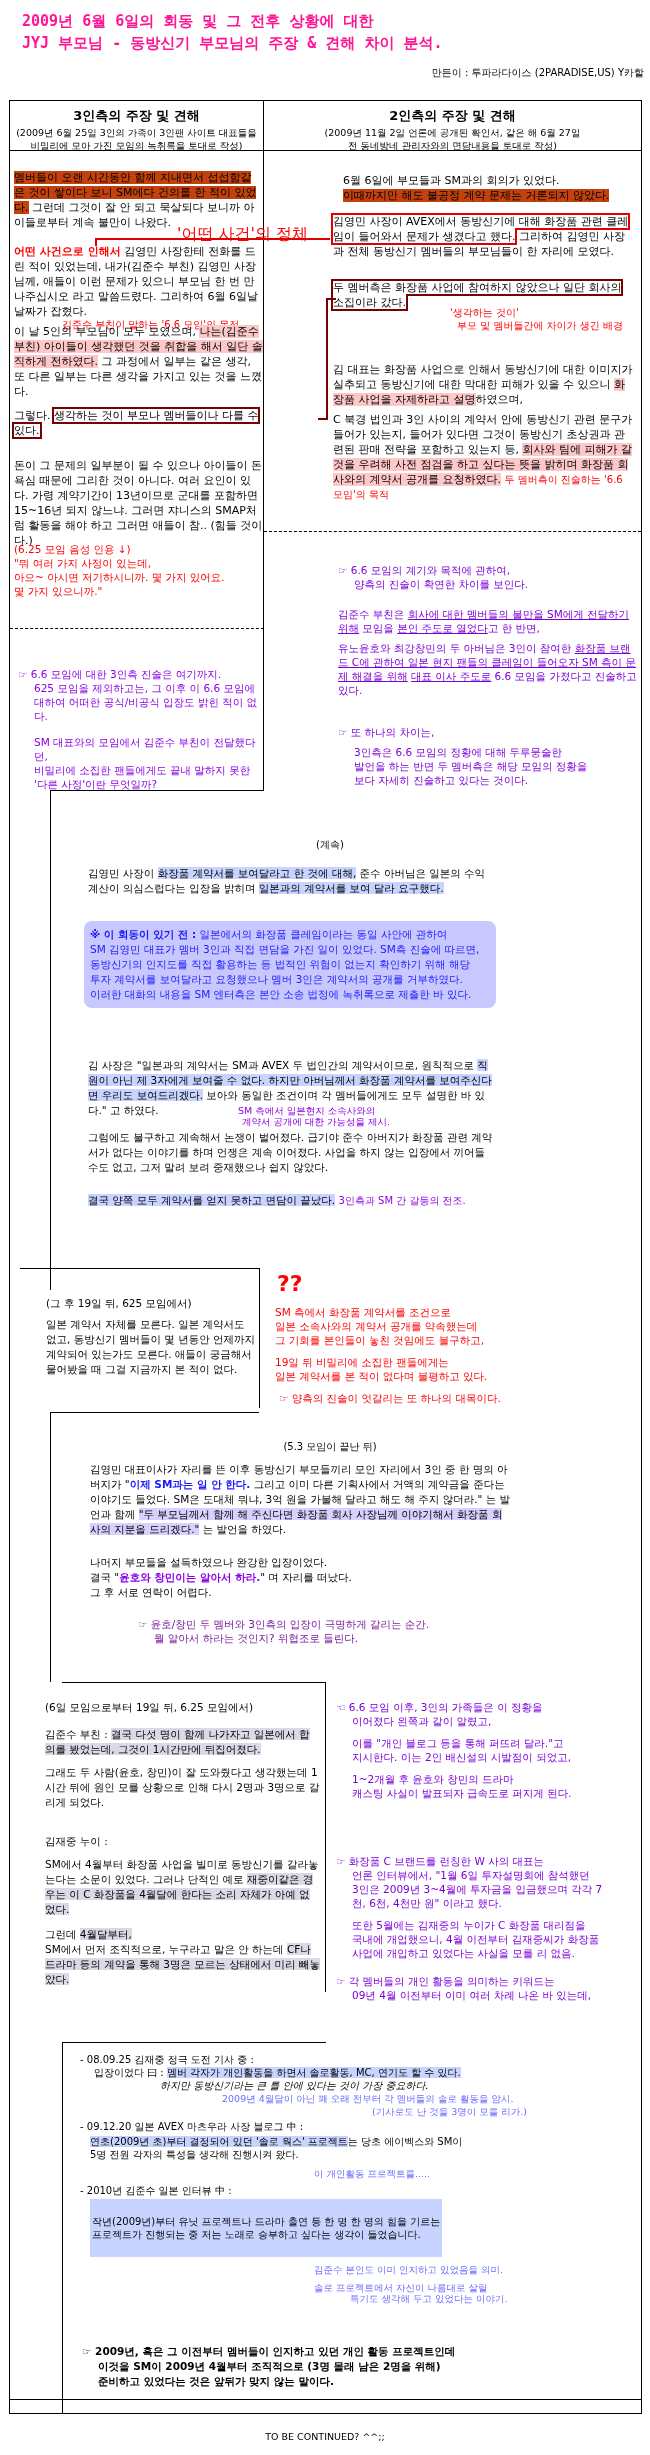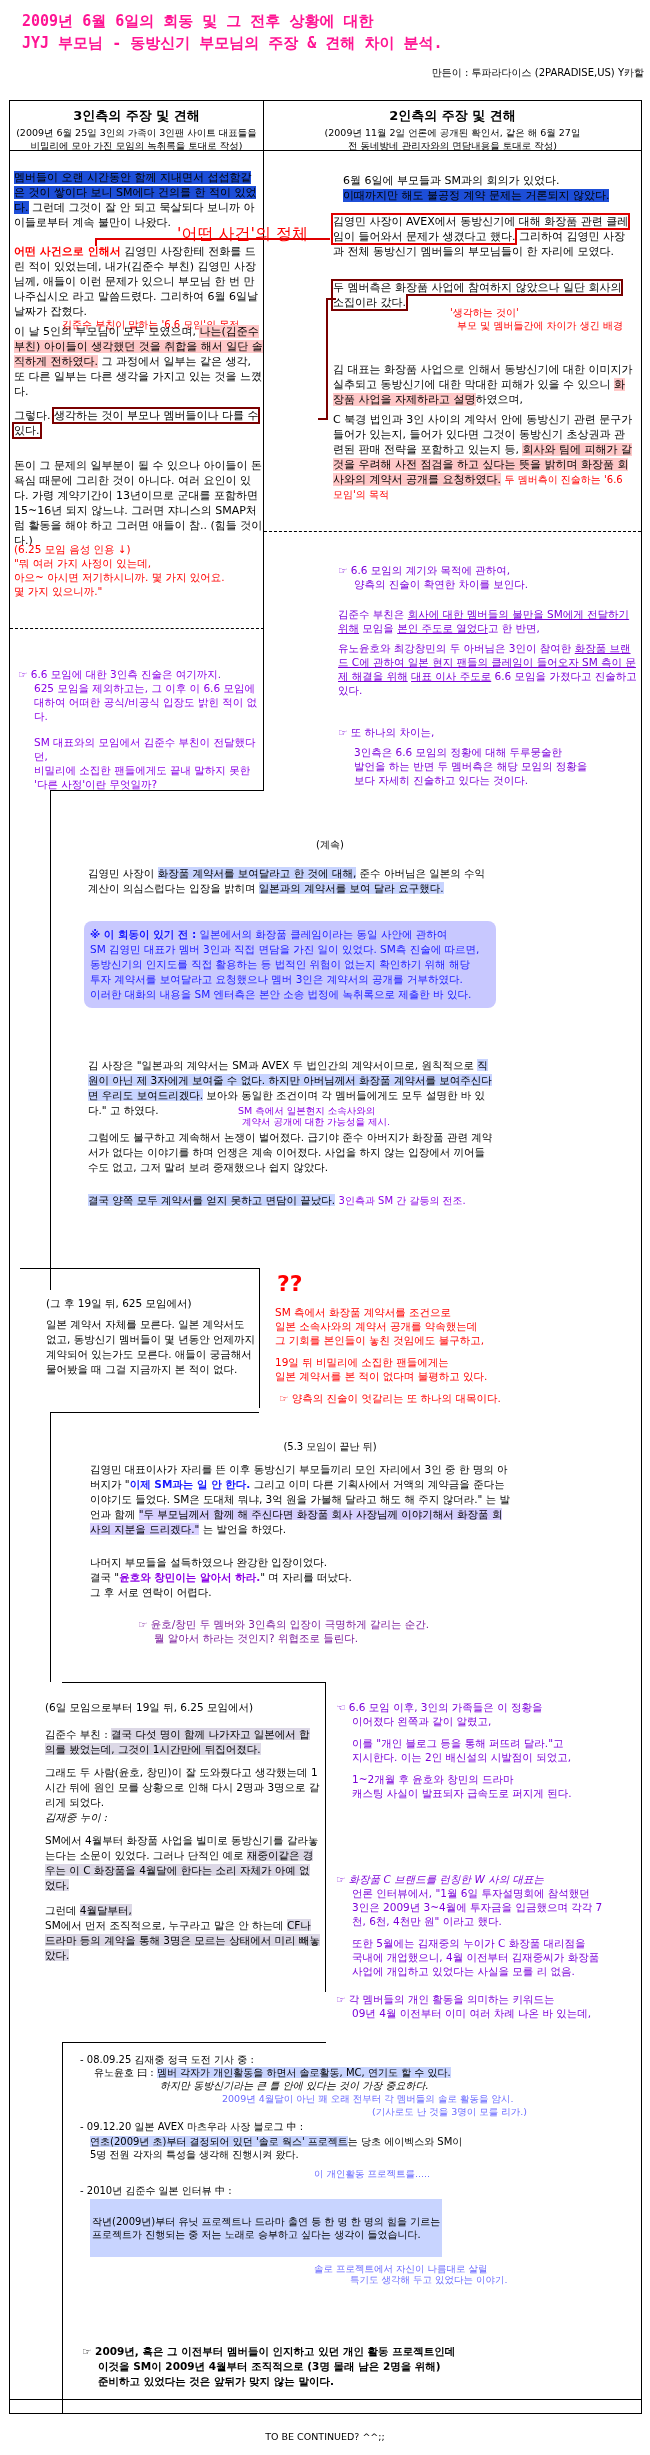--- a/index.html
+++ b/index.html
@@ -9,21 +9,21 @@
     font-size: 11px; color: #000; position: relative; overflow: hidden;
   }
   .abs { position: absolute; }
   .title { left: 22px; top: 10px; color: #ff1493; font-size: 15px; font-weight: bold; line-height: 22px; font-family: "DejaVu Sans Mono", monospace; letter-spacing: 0px; }
   .author { right: 6px; top: 66px; font-size: 10px; color: #000; }
   .frame { border: 1px solid #000; }
   .colhead { text-align: center; }
   .colhead .h { font-size: 13px; font-weight: bold; margin-top: 6px; }
   .colhead .s { font-size: 9.5px; line-height: 11px; margin-top: 2px; }
   .p { font-size: 11px; line-height: 15px; }
-  .hl-pink { background: #1d4ed8; }
+  .hl-pink { background: #c2410c; }
   .hl-rose { background: #ffc8c8; }
   .hl-blue { background: #c8d4ff; }
   .hl-grey { background: #dcd8e6; }
   .hl-lav { background: #d8d0ff; }
   .red { color: #ff0000; }
   .purple { color: #8a00e6; }
   .violet { color: #7b00d9; }
   .darkpurple { color: #7a1a9a; }
   .blue { color: #1a1aff; }
   .lightblue { color: #6b6bff; }
@@ -207,62 +207,63 @@
 </div>
 
 <div class="abs" style="left:62px; top:1682px; width:263px; height:1px; background:#000;"></div>
 <div class="abs" style="left:62px; top:1682px; width:1px; height:0;"></div>
 <div class="abs" style="left:325px; top:1682px; width:1px; height:310px; background:#000;"></div>
 
 <div class="abs p" style="left:45px; top:1700px; width:275px; font-size:10.5px;">
   <div>(6일 모임으로부터 19일 뒤, 6.25 모임에서)</div>
   <div style="margin-top:12px;"><span>김준수 부친 : </span><span class="hl-grey">결국 다섯 명이 함께 나가자고 일본에서 합의를 봤었는데, 그것이 1시간만에 뒤집어졌다.</span></div>
   <div style="margin-top:8px;">그래도 두 사람(윤호, 창민)이 잘 도와줬다고 생각했는데 1시간 뒤에 원인 모를 상황으로 인해 다시 2명과 3명으로 갈리게 되었다.</div>
-  <div style="font-style:italic;">김재중 누이 :</div>
+  <div style="margin-top:24px;">김재중 누이 :</div>
   <div style="margin-top:8px;"><span>SM에서 4월부터 화장품 사업을 빌미로 동방신기를 갈라놓는다는 소문이 있었다. 그러나 단적인 예로 </span><span class="hl-grey">재중이같은 경우는 이 C 화장품을 4월달에 한다는 소리 자체가 아예 없었다.</span></div>
   <div style="margin-top:10px;"><span>그런데 </span><span class="hl-grey">4월달부터,</span></div>
   <div><span>SM에서 먼저 조직적으로, 누구라고 말은 안 하는데 </span><span class="hl-grey">CF나 드라마 등의 계약을 통해 3명은 모르는 상태에서 미리 빼놓았다.</span></div>
 </div>
 
 <div class="abs violet" style="left:336px; top:1700px; width:300px; font-size:10.5px; line-height:14px;">
   <div><span>☜</span> <span>6.6 모임 이후, 3인의 가족들은 이 정황을</span></div>
   <div style="padding-left:16px;">이어졌다 왼쪽과 같이 알렸고,</div>
   <div style="padding-left:16px; margin-top:8px;">이를 "개인 블로그 등을 통해 퍼뜨려 달라."고</div>
   <div style="padding-left:16px;">지시한다. 이는 2인 배신설의 시발점이 되었고,</div>
   <div style="padding-left:16px; margin-top:8px;">1~2개월 후 윤호와 창민의 드라마</div>
   <div style="padding-left:16px;">캐스팅 사실이 발표되자 급속도로 퍼지게 된다.</div>
-  <div style="margin-top:72px;font-style:italic;"><span>☞</span> <span>화장품 C 브랜드를 런칭한 W 사의 대표는</span></div>
+  <div style="margin-top:54px;"><span>☞</span> <span>화장품 C 브랜드를 런칭한 W 사의 대표는</span></div>
   <div style="padding-left:16px;">언론 인터뷰에서, "1월 6일 투자설명회에 참석했던</div>
   <div style="padding-left:16px;">3인은 2009년 3~4월에 투자금을 입금했으며 각각 7</div>
   <div style="padding-left:16px;">천, 6천, 4천만 원" 이라고 했다.</div>
   <div style="padding-left:16px; margin-top:8px;">또한 5월에는 김재중의 누이가 C 화장품 대리점을</div>
   <div style="padding-left:16px;">국내에 개업했으니, 4월 이전부터 김재중씨가 화장품</div>
   <div style="padding-left:16px;">사업에 개입하고 있었다는 사실을 모를 리 없음.</div>
   <div style="margin-top:14px;"><span>☞</span> <span>각 멤버들의 개인 활동을 의미하는 키워드는</span></div>
   <div style="padding-left:16px;">09년 4월 이전부터 이미 여러 차례 나온 바 있는데,</div>
 </div>
 
 <div class="abs" style="left:62px; top:2042px; width:264px; height:1px; background:#000;"></div>
 <div class="abs" style="left:62px; top:2042px; width:1px; height:358px; background:#000;"></div>
 
 <div class="abs p" style="left:80px; top:2053px; width:540px; font-size:10px; line-height:13px;">
   <div>- 08.09.25 김재중 정극 도전 기사 중 :</div>
-  <div style="padding-left:14px;"><span>유노윤호 曰 : </span><span class="hl-blue">멤버 각자가 개인활동을 하면서 솔로활동, MC, 연기도 할 수 있다.</span></div>
+  <div style="padding-left:14px;"><span>입장이었다 曰 : </span><span class="hl-blue">멤버 각자가 개인활동을 하면서 솔로활동, MC, 연기도 할 수 있다.</span></div>
   <div style="padding-left:80px;font-style:italic;">하지만 동방신기라는 큰 틀 안에 있다는 것이 가장 중요하다.</div>
   <div class="lightblue" style="padding-left:142px; font-size:9.5px;">2009년 4월달이 아닌 꽤 오래 전부터 각 멤버들의 솔로 활동을 암시.</div>
   <div class="lightblue" style="padding-left:292px; font-size:9.5px;">(기사로도 난 것을 3명이 모를 리가.)</div>
   <div style="margin-top:2px;">- 09.12.20 일본 AVEX 마츠우라 사장 블로그 中 :</div>
   <div style="padding-left:10px; margin-top:2px;"><span class="hl-blue">연초(2009년 초)부터 결정되어 있던 '솔로 웍스' 프로젝트</span><span>는 당초 에이벡스와 SM이</span></div>
   <div style="padding-left:10px;">5명 전원 각자의 특성을 생각해 진행시켜 왔다.</div>
   <div class="lightblue" style="padding-left:234px; margin-top:6px; font-size:9.5px;">이 개인활동 프로젝트를.....</div>
   <div style="margin-top:4px;">- 2010년 김준수 일본 인터뷰 中 :</div>
   <div class="hl-blue" style="margin-left:10px; margin-top:2px; display:inline-block; padding:16px 2px;">
     <div>작년(2009년)부터 유닛 프로젝트나 드라마 출연 등 한 명 한 명의 힘을 기르는</div>
     <div>프로젝트가 진행되는 중 저는 노래로 승부하고 싶다는 생각이 들었습니다.</div>
   </div>
+  <div class="lightblue" style="padding-left:234px; margin-top:6px; font-size:9.5px;">김준수 본인도 이미 인지하고 있었음을 의미.</div>
   <div class="lightblue" style="padding-left:234px; margin-top:6px; font-size:9.5px; line-height:11px;">솔로 프로젝트에서 자신이 나름대로 살릴</div>
   <div class="lightblue" style="padding-left:270px; font-size:9.5px; line-height:11px;">특기도 생각해 두고 있었다는 이야기.</div>
 </div>
 
 <div class="abs b" style="left:82px; top:2344px; width:540px; font-size:10.5px; line-height:15px;">
   <div><span>☞</span> <span>2009년, 혹은 그 이전부터 멤버들이 인지하고 있던 개인 활동 프로젝트인데</span></div>
   <div style="padding-left:16px;">이것을 SM이 2009년 4월부터 조직적으로 (3명 몰래 남은 2명을 위해)</div>
   <div style="padding-left:16px;">준비하고 있었다는 것은 앞뒤가 맞지 않는 말이다.</div>
 </div>
 

